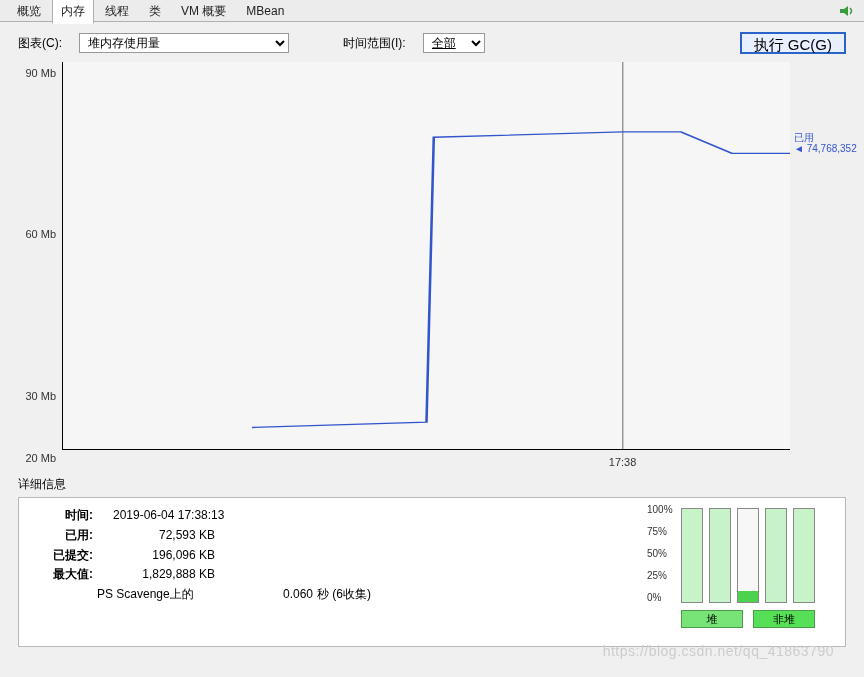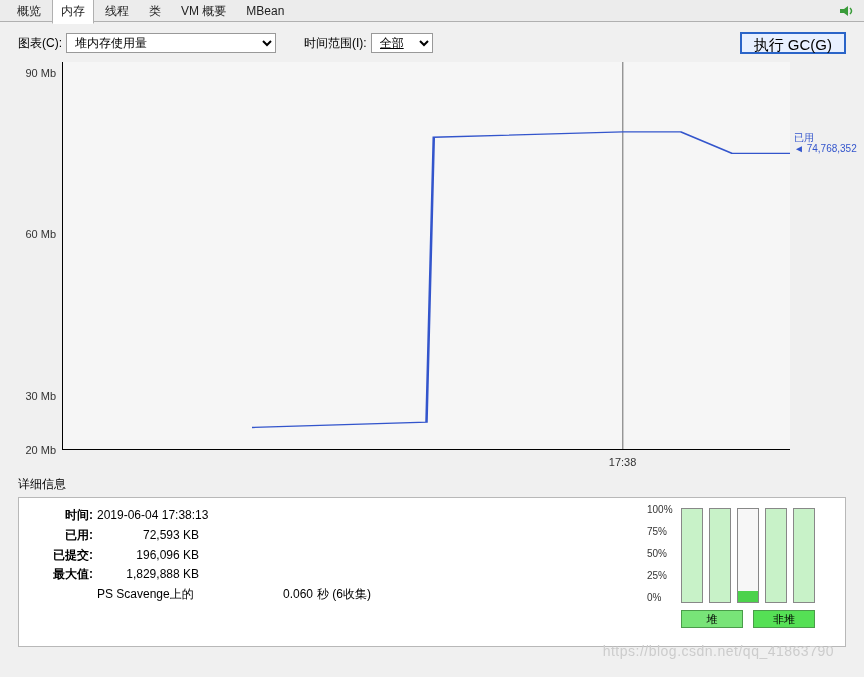--- a/index.html
+++ b/index.html
@@ -37,21 +37,21 @@
   }
   .tab-spacer { flex: 1; }
   .speaker-icon {
     width: 16px; height: 12px;
     margin-right: 8px;
     display: inline-block;
   }
   .controls-row {
     display: flex;
     align-items: center;
-    gap: 4px;
+    gap: 17px;
     padding: 10px 18px 6px 18px;
     background: #f0f0f0;
   }
   .ctrl-label { white-space: nowrap; }
   select, .select {
     font-family: inherit;
     font-size: 12px;
     background: #fff;
     border: 1px solid #999;
     padding: 1px 4px;
@@ -117,21 +117,21 @@
     border: 1px solid #b8b8b8;
     background: #fff;
     padding: 8px 12px;
     height: 150px;
   }
   .kv-area {
     flex: 1;
   }
   .kv-row {
     display: flex;
-    gap: 0;
+    gap: 16px;
     line-height: 1.65;
     align-items: flex-start;
   }
   .kv-key {
     width: 62px;
     text-align: right;
     font-weight: bold;
     white-space: nowrap;
   }
   .kv-val { white-space: nowrap; padding-left:4px; }
@@ -240,21 +240,21 @@
   <div class="chart-plot">
     <svg class="line-svg" viewBox="0 0 100 100" preserveAspectRatio="none">
       <line x1="77" y1="0" x2="77" y2="100" stroke="#777" stroke-width="0.15"></line>
       <polyline id="series-line" fill="none" stroke="#3355cc" stroke-width="0.35" points="26.00,94.44 50.00,93.06 51.00,19.44 77.00,18.06 85.00,18.06 92.00,23.61 100.00,23.61"></polyline>
     </svg>
   </div>
 
   <span id="yt0" class="yaxis-label" style="top: 12.7778px;">90 Mb</span>
   <span id="yt1" class="yaxis-label" style="top: 174.444px;">60 Mb</span>
   <span id="yt2" class="yaxis-label" style="top: 336.111px;">30 Mb</span>
-  <span id="yt3" class="yaxis-label" style="top: 390px;">20 Mb</span>
+  <span id="yt3" class="yaxis-label" style="top: 398px;">20 Mb</span>
 
   <span id="xt" class="xaxis-tick" style="left: 604.56px;">17:38</span>
 
   <div id="endlbl" class="end-label" style="top: 72px;">
     <span>已用</span><br>
     <span style="color:#3355cc">◄ </span><span>74,768,352</span>
   </div>
 </div>
 
 <div class="details-title">详细信息</div>

